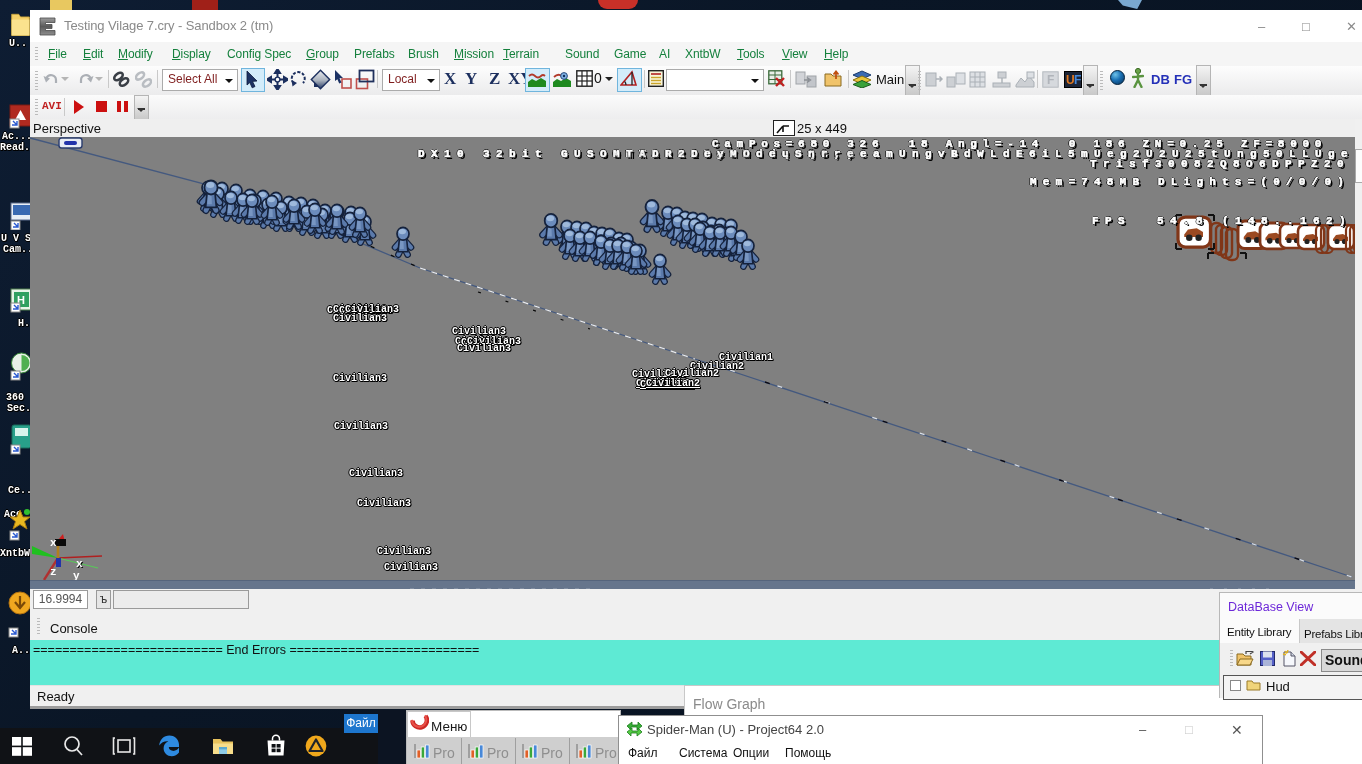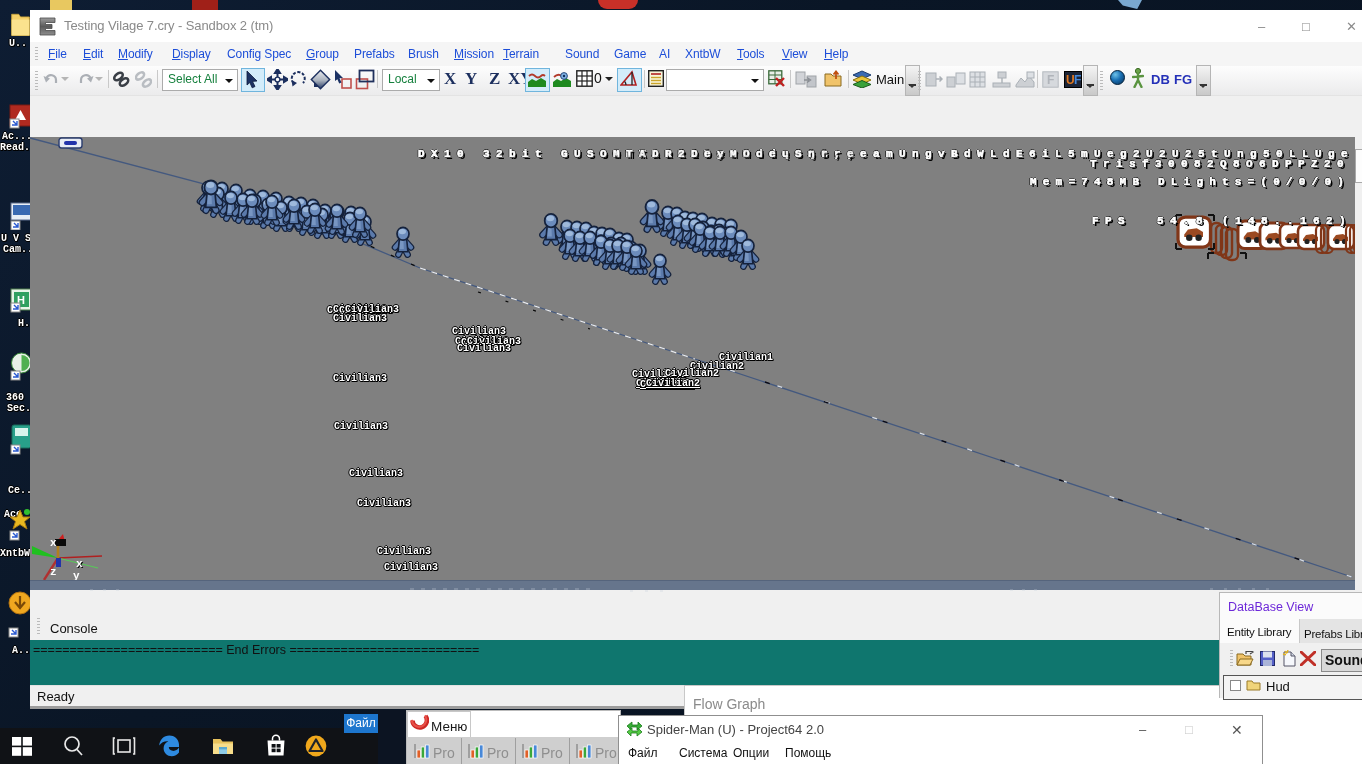--- a/index.html
+++ b/index.html
@@ -5,47 +5,47 @@
  font-family:"Liberation Sans",sans-serif;}
 #screen{position:absolute;left:0;top:0;width:1362px;height:764px;
  background:linear-gradient(135deg,#0e1d33 0%,#0a1626 40%,#081220 100%);}
 .abs{position:absolute;}
 
 #sandbox{position:absolute;left:30px;top:10px;width:1332px;height:695px;background:#f0f0f0;border-bottom:4px solid #9c9c9c;}
 #titlebar{position:absolute;left:0;top:0;width:100%;height:32px;background:#ffffff;border-bottom:1px solid #ececec;}
 #titlebar .ttl{position:absolute;left:34px;top:8px;color:#8a8a8a;font-size:13px;letter-spacing:-0.1px;}
 .winbtn{position:absolute;top:9px;color:#8a8a8a;font-size:13px;}
 #menubar{position:absolute;left:0;top:32px;width:100%;height:24px;background:#f5f5f5;}
-.mi{position:absolute;top:5px;font-size:12px;letter-spacing:-0.1px;color:#1d4ed8;}
+.mi{position:absolute;top:5px;font-size:12px;letter-spacing:-0.1px;color:#15803d;}
 .grip{position:absolute;width:3px;background:repeating-linear-gradient(#bbb 0 1px,transparent 1px 3px);}
 #tbar1{position:absolute;left:0;top:56px;width:100%;height:29px;background:linear-gradient(#fdfdfd,#ebebec);border-bottom:1px solid #e3e3e3;}
 #tbar2{position:absolute;left:0;top:85px;width:100%;height:24px;background:linear-gradient(#fbfbfb,#ededee);}
 .sep{position:absolute;top:4px;width:1px;height:18px;background:#c9c9c9;}
-.combo{position:absolute;background:#fff;border:1px solid #ababab;font-size:12px;color:#15803d;}
+.combo{position:absolute;background:#fff;border:1px solid #ababab;font-size:12px;color:#7f1d1d;}
 .combo .arr{position:absolute;right:4px;top:45%;width:0;height:0;border:4px solid transparent;border-top-color:#111;}
 .toolbox{position:absolute;border:1px solid #70b5dd;background:#d3ecfa;}
 .dropbtn{position:absolute;width:13px;background:linear-gradient(#f4f4f4,#c9c9c9);border:1px solid #b5b5b5;}
 .dropbtn:after{content:"";position:absolute;left:2px;bottom:3px;border:4px solid transparent;border-top-color:#333;}
 .dropbtn:before{content:"";position:absolute;left:3px;bottom:9px;width:7px;height:2px;background:#333;}
 
 #vphead{position:absolute;left:0;top:109px;width:100%;height:18px;background:#efefef;border-bottom:1px solid #fbfbfb;}
 #vphead .persp{position:absolute;left:3px;top:2px;font-size:13px;color:#111;}
 
 #vp{position:absolute;left:0;top:127px;width:1325px;height:443px;background:#808080;overflow:hidden;}
 #vpsea{position:absolute;left:0;top:570px;width:1325px;height:9px;background:#66758c;border-top:1px solid #55647c;}
 #vsb{position:absolute;left:1325px;top:109px;width:7px;height:470px;background:#f0f0f0;}
 #vsb .thumb{position:absolute;left:0px;top:30px;width:6px;height:32px;background:#fdfdfd;border:1px solid #a9a9a9;}
 .dbg{position:absolute;font-family:"Liberation Mono",monospace;font-weight:bold;font-size:11px;color:#fff;letter-spacing:5.9px;white-space:pre;-webkit-text-stroke:0.7px #fff;
  text-shadow:1px 0 #000,-1px 0 #000,0 1px #000,0 -1px #000,2px 2px #000;}
 .lbl{position:absolute;font-family:"Liberation Mono",monospace;font-weight:bold;font-size:10px;color:#fff;white-space:pre;
  text-shadow:1px 0 #000,-1px 0 #000,0 1px #000,0 -1px #000,1px 1px #000;}
 
 #numrow{position:absolute;left:0;top:579px;width:100%;height:23px;background:#f0f0f0;}
 #consoleh{position:absolute;left:0;top:602px;width:100%;height:28px;background:#f0f0f0;border-bottom:1px solid #e0e0e0;}
-#consolec{position:absolute;left:0;top:630px;width:100%;height:45px;background:#0f766e;border-bottom:1px solid #dcdcdc;}
+#consolec{position:absolute;left:0;top:630px;width:100%;height:45px;background:#5eead4;border-bottom:1px solid #dcdcdc;}
 #ready{position:absolute;left:0;top:675px;width:100%;height:20px;background:#f0f0f0;border-top:1px solid #e2e2e2;}
 
 #flowgraph{position:absolute;left:684px;top:685px;width:678px;height:79px;background:#fff;border:1px solid #c8c8c8;}
 #flowgraph .t{position:absolute;left:8px;top:10px;color:#8a8a8a;font-size:14px;}
 #dbview{position:absolute;left:1219px;top:592px;width:143px;height:105px;background:#f0f0f0;border-left:1px solid #b8b8b8;border-top:1px solid #b8b8b8;}
 #spiderman{position:absolute;left:618px;top:715px;width:643px;height:49px;background:#fff;border:1px solid #8f8f8f;}
 #opera{position:absolute;left:406px;top:710px;width:213px;height:54px;background:#fff;border:1px solid #bbb;}
 #fileBtn{position:absolute;left:344px;top:714px;width:34px;height:19px;background:#1d76ce;color:#fff;font-size:12px;text-align:center;line-height:19px;}
 
 #taskbar{position:absolute;left:0;top:728px;width:647px;height:36px;background:#101216;}
@@ -366,20 +366,37 @@
           </defs>
           <circle cx="7.5" cy="7.5" r="7" fill="url(#sph)" stroke="#06243e"></circle>
         </svg>
       <svg class="abs" style="left:1102px;top:2px;" width="12" height="20" viewBox="0 0 12 20">
           <circle cx="6" cy="3" r="2.6" fill="#6aa24a" stroke="#3a6a22"></circle>
           <path d="M6 6 L6 12 M1 9 L11 8 M6 12 L2.5 19 M6 12 L9.5 19" fill="none" stroke="#5a9440" stroke-width="2.4" stroke-linecap="round"></path>
         </svg>
       <span class="abs" style="left:1121px;top:6px;font-size:13px;font-weight:bold;color:#2430b8;">DB</span>
       <span class="abs" style="left:1144px;top:6px;font-size:13px;font-weight:bold;color:#2430b8;">FG</span>
       <div class="dropbtn" style="left:1166px;top:-1px;height:29px;"></div>
+    </div>
+    <div id="tbar2">
+      <div class="grip" style="left:5px;top:4px;height:16px;"></div>
+      <span class="abs" style="left:12px;top:5px;font-family:'Liberation Mono',monospace;font-size:11px;font-weight:bold;color:#c02020;">AVI</span>
+      <div class="sep" style="left:34px;top:3px;"></div>
+      <span class="abs" style="left:44px;top:5px;width:0;height:0;border:7px solid transparent;border-left:10px solid #cc1010;"></span>
+      <span class="abs" style="left:66px;top:6px;width:11px;height:11px;background:#cc1010;"></span>
+      <span class="abs" style="left:87px;top:6px;width:4px;height:11px;background:#cc1010;box-shadow:7px 0 0 #cc1010;"></span>
+      <div class="dropbtn" style="left:104px;top:0px;height:23px;"></div>
+    </div>
+    <div id="vphead">
+      <span class="persp">Perspective</span>
+      <svg class="abs" style="left:743px;top:1px;" width="22" height="16" viewBox="0 0 22 16">
+          <rect x="0.5" y="0.5" width="21" height="15" fill="#fff" stroke="#222"></rect>
+          <path d="M4 13 L10 6 M10 6 L10 12 M10 6 L16 6" fill="none" stroke="#111" stroke-width="1.6"></path>
+        </svg>
+      <span class="abs" style="left:767px;top:2px;font-size:13px;color:#111;">25 x 449</span>
     </div>
     <div id="vp">
       <svg width="1325" height="443" style="position:absolute;left:0;top:0;">
         <defs>
           <g id="civ">
             <g stroke="#15223c" stroke-width="6.6" stroke-linecap="round">
               <line x1="-2.6" y1="-15.5" x2="-8.0" y2="-9.6"></line>
                 <line x1="2.6" y1="-15.5" x2="8.0" y2="-9.6"></line>
               <line x1="-2.2" y1="-7" x2="-4.6" y2="-2.4"></line>
                 <line x1="2.2" y1="-7" x2="4.6" y2="-2.4"></line>
@@ -544,20 +561,21 @@
           <path d="M0,-18 L5,-24 L8,-12 Z" fill="#cc2020"></path>
           <rect x="-2" y="0" width="5" height="9" fill="#2233aa"></rect>
           <rect x="-3" y="-19" width="11" height="7" fill="#0a0a0a"></rect>
           <text x="-8" y="-12" font-family="Liberation Mono" font-size="11" font-weight="bold" fill="#fff">x</text>
           <text x="18" y="9" font-family="Liberation Mono" font-size="11" font-weight="bold" fill="#fff" style="text-shadow:1px 1px 0 #000">x</text>
           <text x="15" y="21" font-family="Liberation Mono" font-size="11" font-weight="bold" fill="#fff">y</text>
           <text x="-8" y="17" font-family="Liberation Mono" font-size="11" font-weight="bold" fill="#fff">z</text>
         </g>
       </svg>
 
+      <div class="dbg" style="left:682px;top:1px;letter-spacing:5.7px;">CamPos=680 326  18 Angl=-14  0 186 ZN=0.25 ZF=8000</div>
       <div class="dbg" style="left:388px;top:11px;letter-spacing:6.4px;">DX10 32bit GUSGOMTADR2DevModeGSGr,eamUngvBdWLdE6iL5mUeg2U2U25tUng50LLUge</div>
       <div class="dbg" style="left:570px;top:11px;letter-spacing:6.4px;opacity:0.85;">OMTADR2DeyMOdeųSŋr,e</div>
       <div class="dbg" style="left:1060px;top:21px;letter-spacing:6.4px;">Trisf30082Q8O6DPPZ20</div>
       <div class="dbg" style="left:1062px;top:30px;letter-spacing:6.4px;margin-top:48px;">FPS  54.8 (148..162)</div>
       <div class="dbg" style="left:1000px;top:39px;letter-spacing:6.2px;">Mem=748MB DLights=(0/0/0)</div>
 
       <div class="lbl" style="left:297px;top:168px;">Civilian3</div>
       <div class="lbl" style="left:303px;top:167px;">Civilian3</div>
       <div class="lbl" style="left:309px;top:168px;">Civilian3</div>
       <div class="lbl" style="left:315px;top:167px;">Civilian3</div>
@@ -586,20 +604,25 @@
             <line x1="60" y1="4" x2="95" y2="4" stroke-dasharray="3 10"></line>
             <line x1="380" y1="3" x2="560" y2="3" stroke-dasharray="4 7"></line>
             <line x1="600" y1="5" x2="640" y2="5" stroke-dasharray="3 12"></line>
             <line x1="980" y1="4" x2="1010" y2="4" stroke-dasharray="3 9"></line>
             <line x1="1180" y1="3" x2="1240" y2="3" stroke-dasharray="3 11"></line>
           </g>
         </svg></div>
     <div id="vsb">
         <div class="thumb"></div>
       </div>
+    <div id="numrow">
+      <span class="abs" style="left:3px;top:1px;width:53px;height:17px;background:#fff;border:1px solid #9a9a9a;font-size:12px;color:#555;text-align:center;line-height:17px;">16.9994</span>
+      <span class="abs" style="left:66px;top:1px;width:13px;height:17px;background:#e6e6e6;border:1px solid #9a9a9a;font-size:12px;color:#333;text-align:center;line-height:17px;">ъ</span>
+      <span class="abs" style="left:83px;top:1px;width:134px;height:17px;background:#ececec;border:1px solid #9a9a9a;"></span>
+    </div>
     <div id="consoleh">
         <div class="grip" style="left:7px;top:6px;height:16px;"></div>
       <span class="abs" style="left:20px;top:9px;font-size:13px;color:#111;">Console</span>
       </div>
     <div id="consolec">
       <span class="abs" style="left:3px;top:3px;font-size:12.5px;color:#111;white-space:pre;">========================== End Errors ==========================</span>
     </div>
     <div id="ready">
         <span class="abs" style="left:7px;top:3px;font-size:13px;color:#111;">Ready</span>
       </div>

